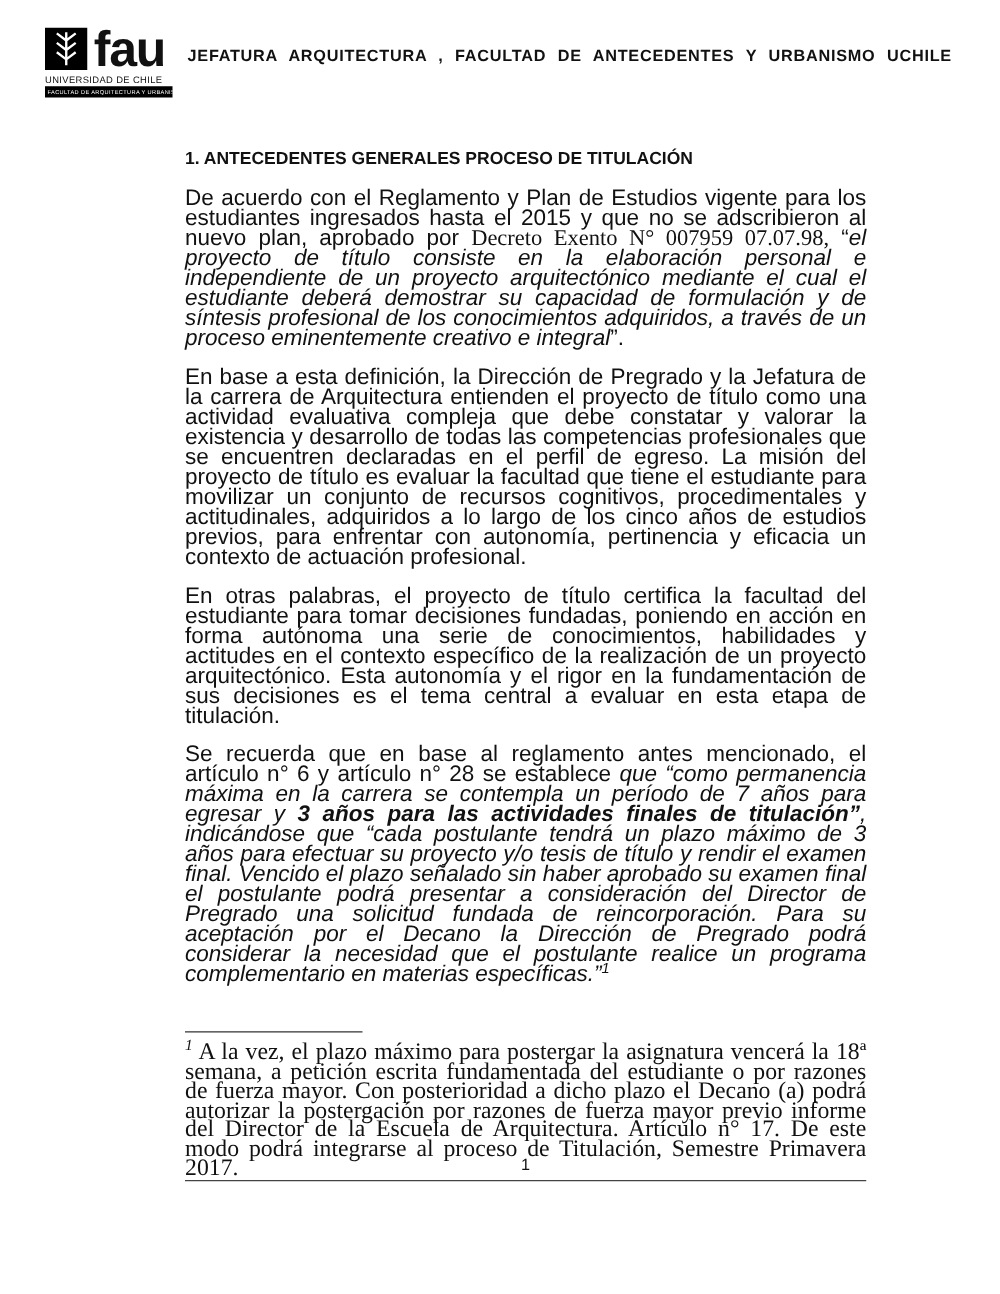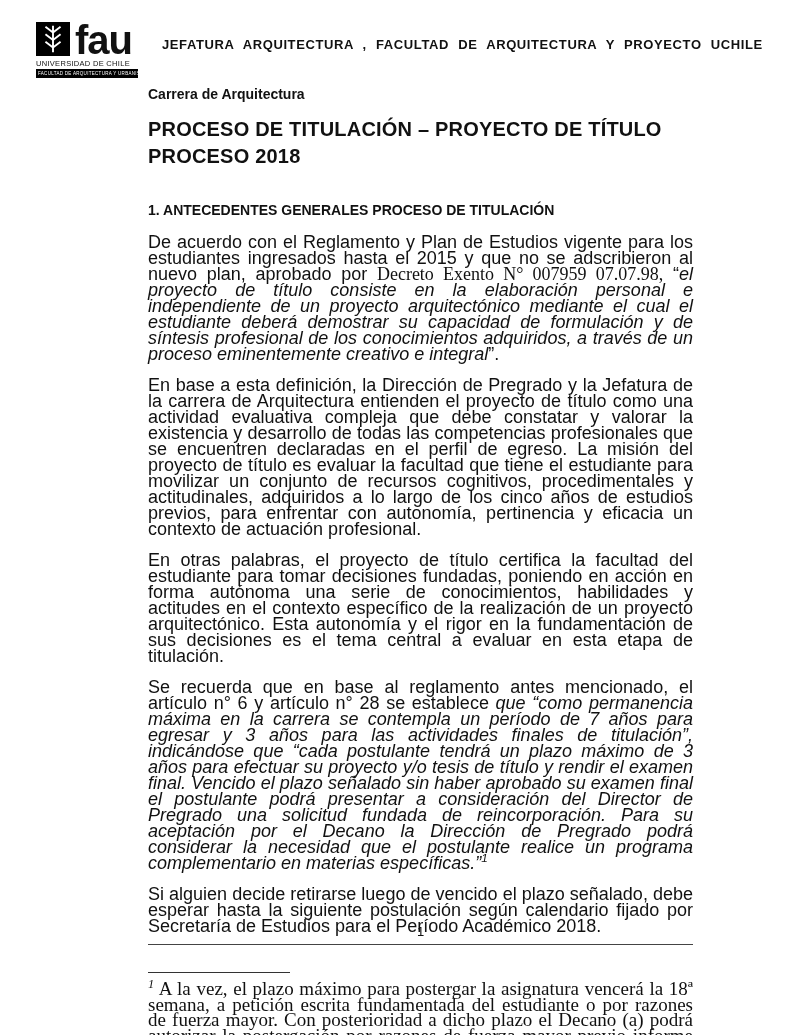--- a/index.html
+++ b/index.html
@@ -17,21 +17,21 @@
     overflow: hidden;
   }
 
   
   .header {
     position: absolute;
     top: 22px; left: 36px;
     width: 730px;
     display: flex;
     align-items: flex-start;
-    gap: 24px;
+    gap: 12px;
   }
   .logo { width: 102px; flex: 0 0 auto; }
   .logo-top { display: flex; align-items: flex-end; gap: 5px; }
   .logo-icon { width: 34px; height: 34px; display: block; }
   .logo-brand {
     font-size: 40px; font-weight: bold;
     line-height: 0.78; letter-spacing: -1px;
   }
   .logo-univ {
     font-size: 7.5px; font-weight: normal; letter-spacing: 0.3px;
@@ -71,21 +71,21 @@
     margin: 32px 0 0;
     font-size: 14px; line-height: 17px; font-weight: bold;
   }
   .para {
     margin: 15px 0 0;
     font-size: 18px; line-height: 16px;
     text-align: justify;
   }
   .seg-b  { font-weight: normal; }
   .seg-i  { font-style: italic; }
-  .seg-bi { font-weight: normal; font-style: italic; margin-top: 40px; }
+  .seg-bi { font-weight: bold; font-style: italic; margin-top: 40px; }
   .seg-serif { font-family: "Liberation Serif", serif; }
   .seg-sup {
     font-style: italic;
     vertical-align: super;
     font-size: 0.65em;
     line-height: 0;
   }
 
   
   .footnote-sep {
@@ -124,35 +124,32 @@
       <div class="logo-top">
         <svg class="logo-icon" viewBox="0 0 36 36" xmlns="http://www.w3.org/2000/svg">
           <rect width="36" height="36" fill="#000"></rect>
           <path d="M18 4 v28 M18 11 l-8 -6 M18 11 l8 -6 M18 19 l-8 -6 M18 19 l8 -6 M18 27 l-8 -6 M18 27 l8 -6" stroke="#fff" stroke-width="2" fill="none"></path>
         </svg>
         <div class="logo-brand">fau</div>
       </div>
       <div class="logo-univ">UNIVERSIDAD DE CHILE</div>
       <div class="logo-fac">FACULTAD DE ARQUITECTURA Y URBANISMO</div>
     </div>
-    <div class="header-title">JEFATURA ARQUITECTURA , FACULTAD DE ARQUITECTURA Y PROYECTO UCHILE</div>
+    <div class="header-title">JEFATURA ARQUITECTURA , FACULTAD DE ANTECEDENTES Y URBANISMO UCHILE</div>
   </div>
 
   <div class="content">
-    <p class="subtitle">Carrera de Arquitectura</p>
 
-    <h1 class="doc-title">PROCESO DE TITULACIÓN – PROYECTO DE TÍTULO PROCESO 2018</h1>
 
     <h2 class="section-heading">1. ANTECEDENTES GENERALES PROCESO DE TITULACIÓN</h2>
 
     <p class="para"><span class="seg-n">De acuerdo con el Reglamento y Plan de Estudios vigente para los estudiantes ingresados hasta el 2015 y que no se adscribieron al nuevo plan, aprobado por </span><span class="seg-serif">Decreto Exento N° 007959 07.07.98,</span><span class="seg-n">  “</span><span class="seg-i">el proyecto de título consiste en la elaboración personal e independiente de un proyecto arquitectónico mediante el cual el estudiante deberá demostrar su capacidad de formulación y de síntesis profesional de los conocimientos adquiridos, a través de un proceso eminentemente creativo e integral</span><span class="seg-n">”.</span></p>
     <p class="para"><span class="seg-n">En base a esta definición, la Dirección de Pregrado y la Jefatura de la carrera de Arquitectura entienden el proyecto de título como una actividad evaluativa compleja que debe constatar y valorar la existencia y desarrollo de todas las competencias profesionales que se encuentren declaradas en el perfil de egreso. La misión del proyecto de título es evaluar la facultad que tiene el estudiante para movilizar un conjunto de recursos cognitivos, procedimentales y actitudinales, adquiridos a lo largo de los cinco años de estudios previos, para enfrentar con autonomía, pertinencia y eficacia un contexto de actuación profesional.</span></p>
     <p class="para"><span class="seg-n">En otras palabras, el proyecto de título certifica la facultad del estudiante para tomar decisiones fundadas, </span><span class="seg-b">poniendo en acción</span><span class="seg-n"> en forma </span><span class="seg-b">autónoma</span><span class="seg-n"> una serie de </span><span class="seg-b">conocimientos, habilidades y actitudes</span><span class="seg-n"> en el contexto específico de la realización de un proyecto arquitectónico. Esta autonomía y el rigor en la fundamentación de sus decisiones es el tema central a evaluar en esta etapa de titulación.</span></p>
     <p class="para"><span class="seg-n">Se recuerda que en base al reglamento antes mencionado, el artículo n° 6 y artículo n° 28 se establece </span><span class="seg-i">que “como permanencia máxima en la carrera se contempla un período de 7 años para egresar y </span><span class="seg-bi">3 años para las actividades finales de titulación”</span><span class="seg-i">, indicándose que “cada postulante tendrá un plazo máximo de 3 años para efectuar su proyecto y/o tesis de título y rendir el examen final. Vencido el plazo señalado sin haber aprobado su examen final el postulante podrá presentar a consideración del Director de Pregrado una solicitud fundada de reincorporación. Para su aceptación por el Decano la Dirección de Pregrado podrá considerar la necesidad que el postulante realice un programa complementario en materias específicas.”</span><span class="seg-sup">1</span></p>
-    <p class="para"><span class="seg-b">Si alguien decide retirarse luego de vencido el plazo señalado, debe esperar hasta la siguiente postulación según calendario fijado por Secretaría de Estudios para el Período Académico 2018.</span></p>
 
     <hr class="footnote-sep">
     <p class="footnote"><span class="seg-sup">1</span><span class="seg-n"> A la vez, el plazo máximo para postergar la asignatura vencerá la 18ª semana, a petición escrita fundamentada del estudiante o por razones de fuerza mayor. Con posterioridad a dicho plazo el Decano (a) podrá autorizar la postergación por razones de fuerza mayor previo informe del Director de la Escuela de Arquitectura. Artículo n° 17. De este modo podrá integrarse al proceso de Titulación, Semestre Primavera 2017.</span></p>
   </div>
 
   <div class="footer">
     <div class="page-number">1</div>
     <hr class="footer-rule">
   </div>
 

